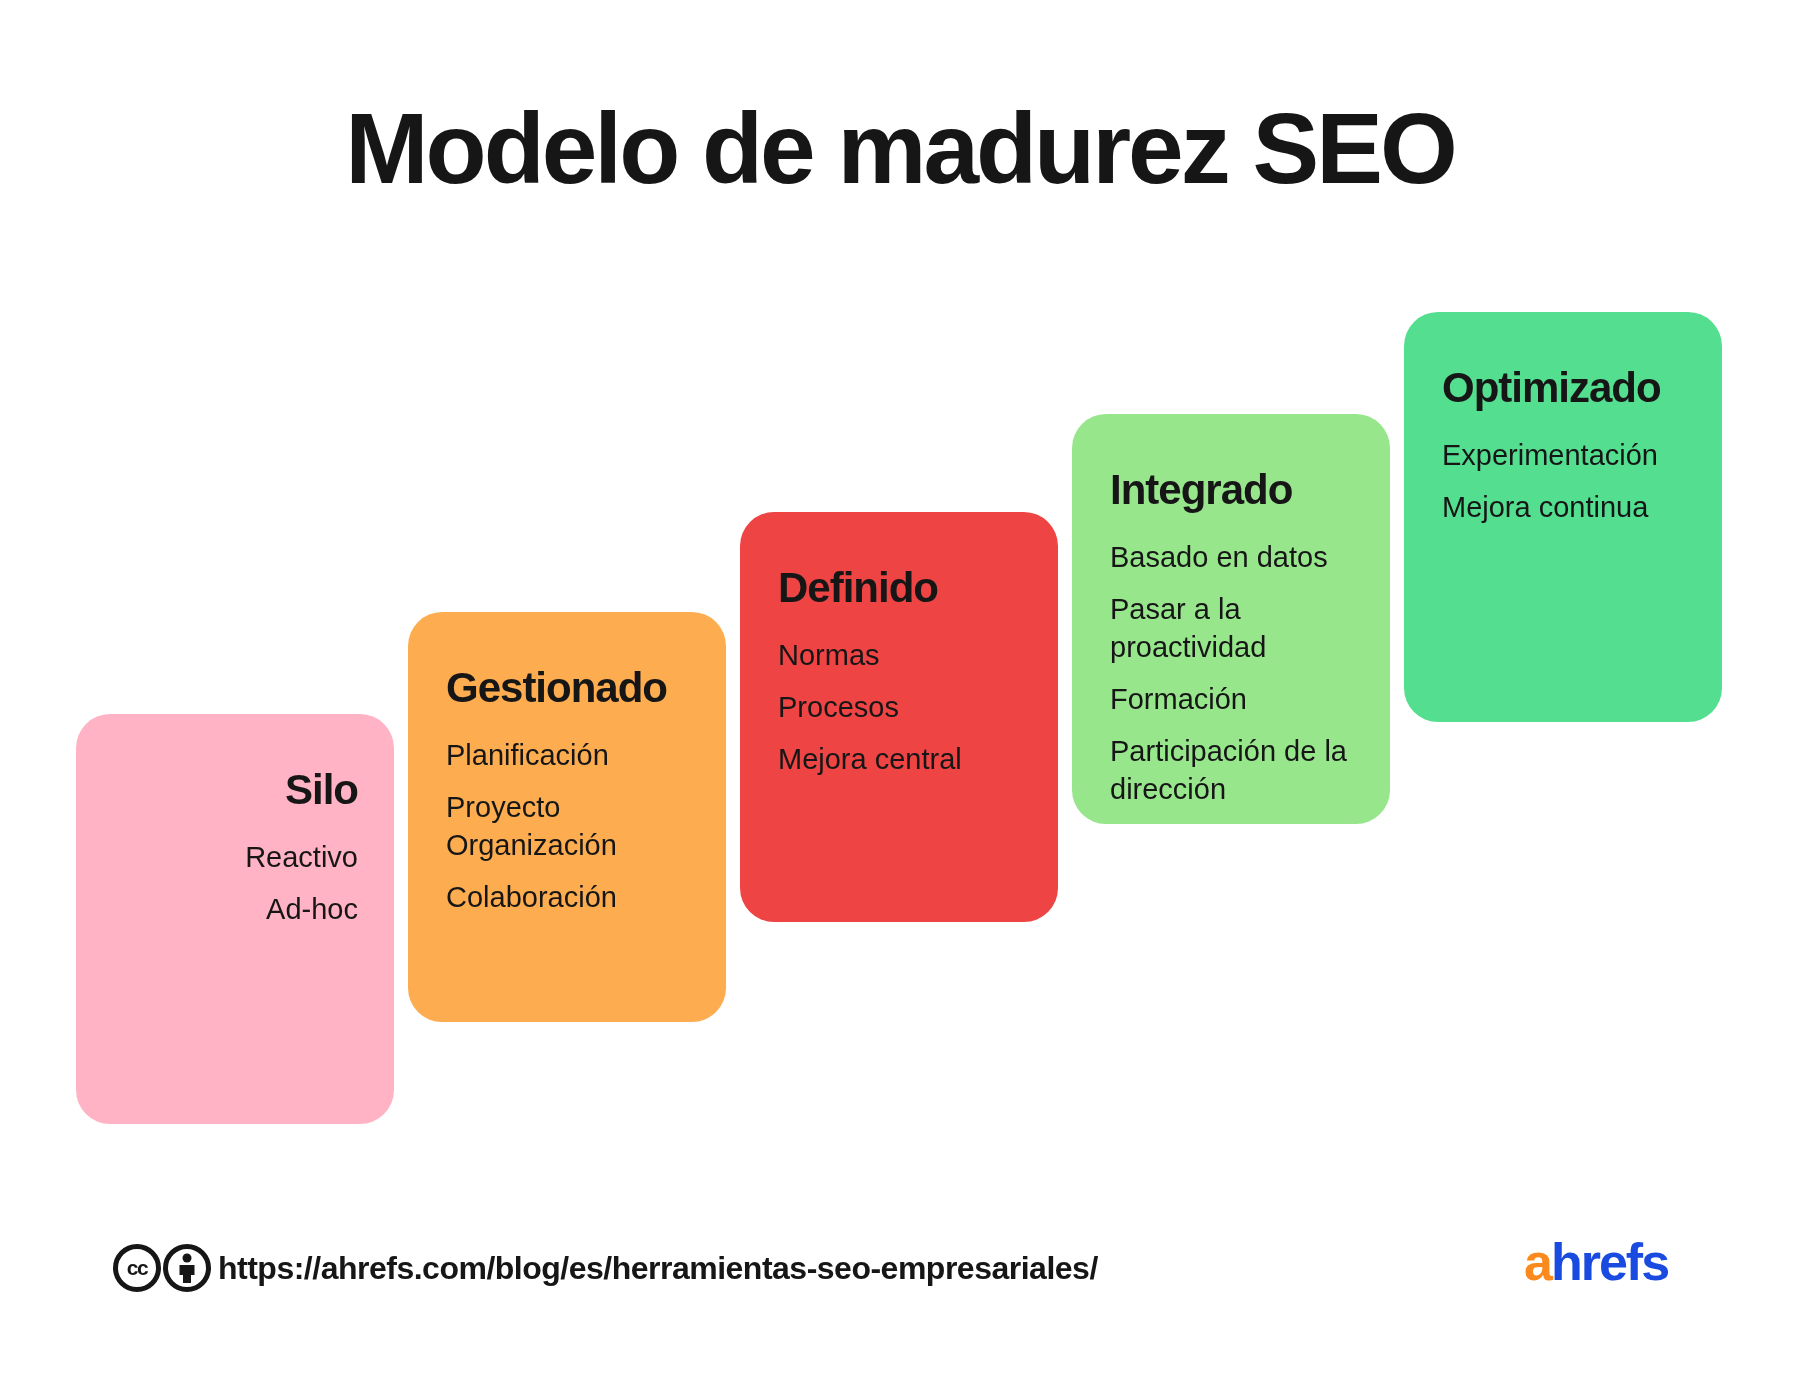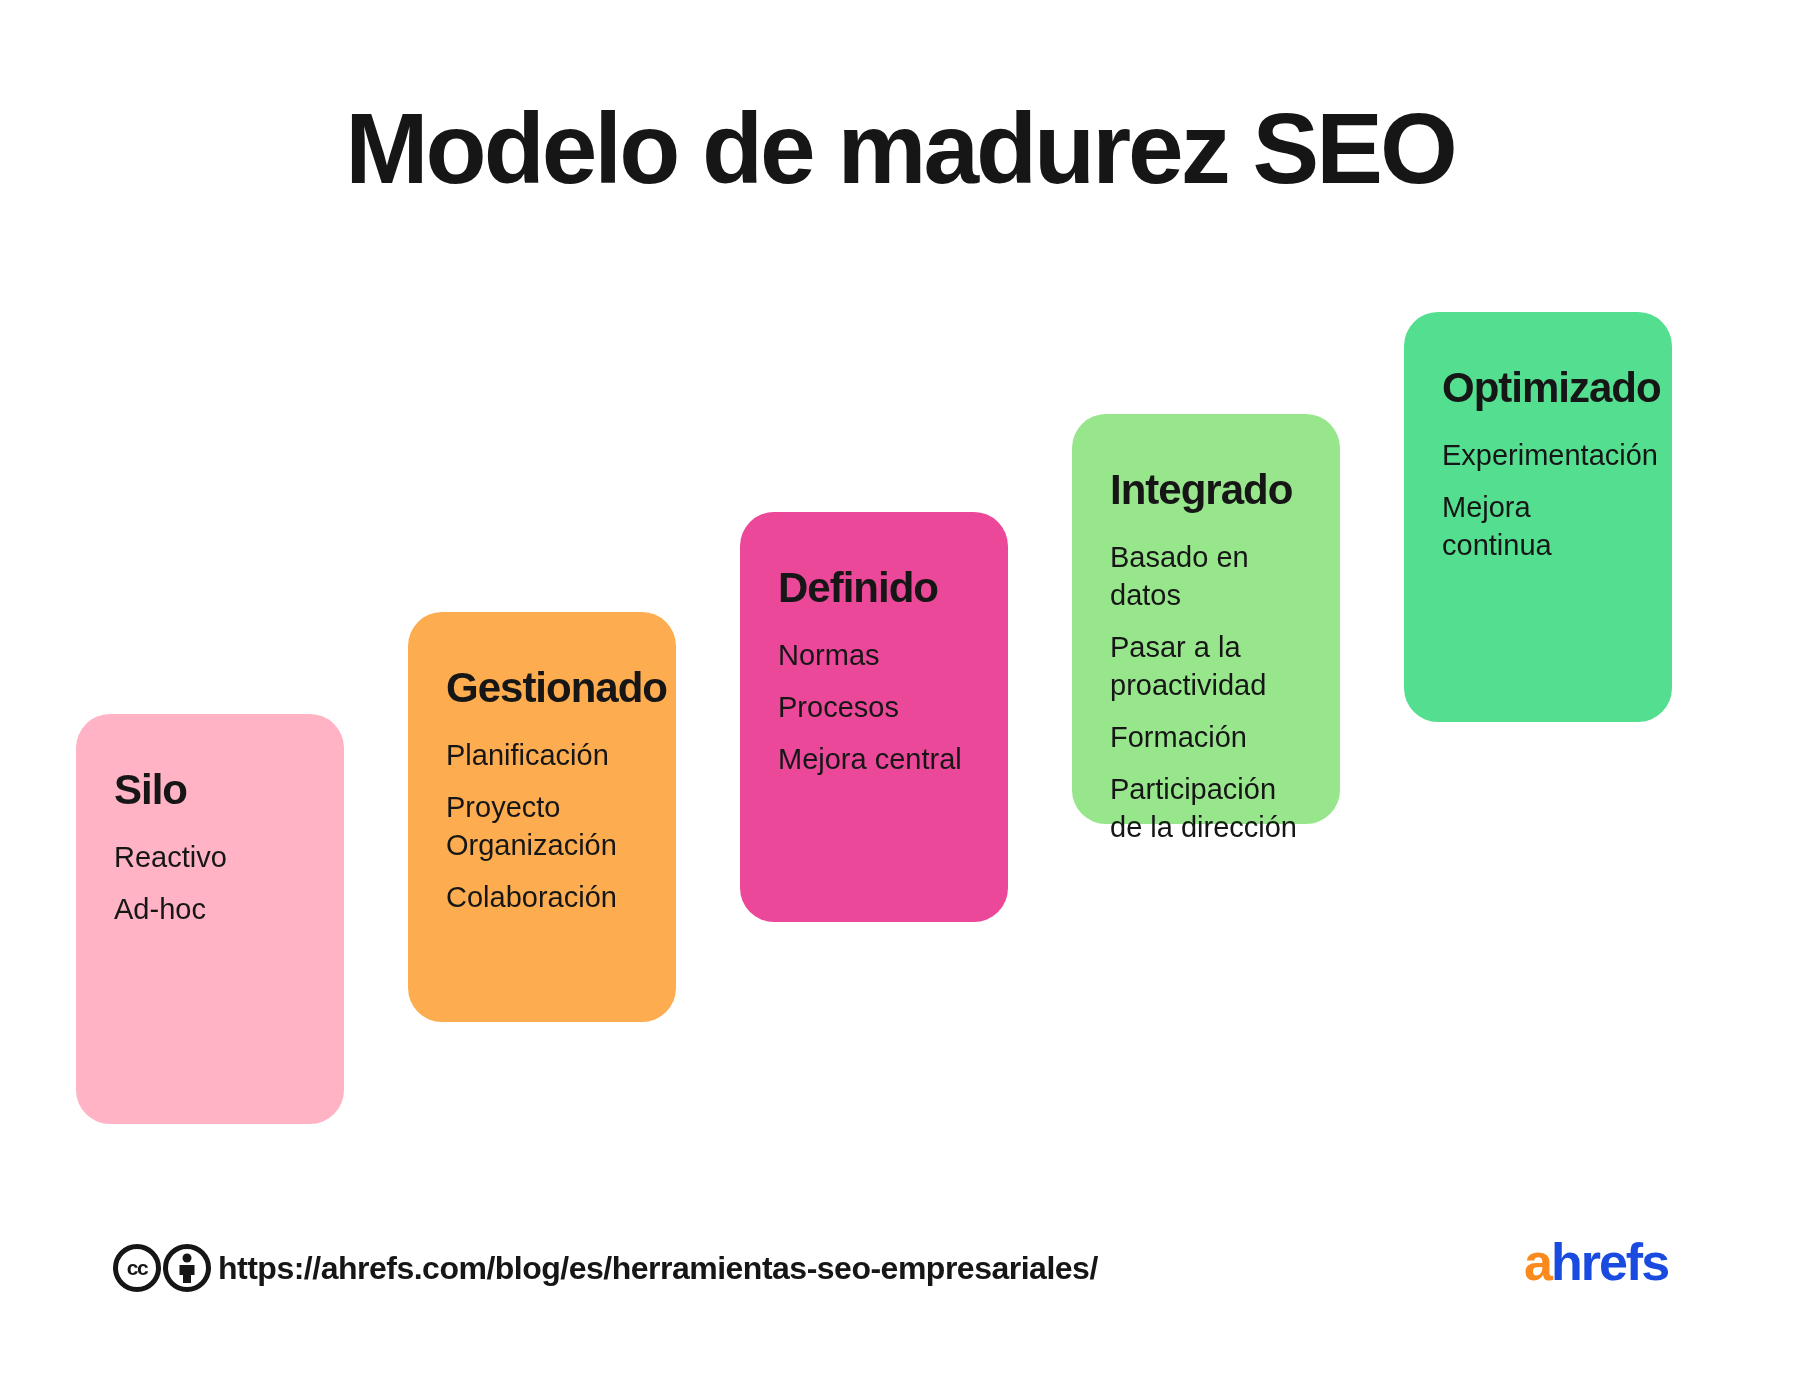--- a/index.html
+++ b/index.html
@@ -25,27 +25,27 @@
     line-height: 120px;
     font-weight: 700;
     letter-spacing: -3px;
     color: #161616;
   }
 
   
   .stages { position: absolute; inset: 0; }
   .stage {
     position: absolute;
-    width: 268px;
+    width: 318px;
     height: 410px;
     border-radius: 34px;
     box-sizing: border-box;
     padding: 50px 36px 0 38px;
   }
-  .stage:nth-child(1) { left: 76px;   top: 714px; }
+  .stage:nth-child(1) { left: 76px;   top: 714px; text-align: right; }
   .stage:nth-child(2) { left: 408px;  top: 612px; }
   .stage:nth-child(3) { left: 740px;  top: 512px; }
   .stage:nth-child(4) { left: 1072px; top: 414px; }
   .stage:nth-child(5) { left: 1404px; top: 312px; }
 
   .stage-title {
     margin: 0 0 22px 0;
     font-size: 42px;
     line-height: 52px;
     font-weight: 700;
@@ -117,21 +117,21 @@
         </ul>
   </section>
       <section class="stage" style="background: rgb(253, 172, 80);">
     <h2 class="stage-title">Gestionado</h2>
     <ul class="stage-items">
           <li class="stage-item">Planificación</li>
           <li class="stage-item">Proyecto Organización</li>
           <li class="stage-item">Colaboración</li>
         </ul>
   </section>
-      <section class="stage" style="background: #ec4899;">
+      <section class="stage" style="background: #ef4444;">
     <h2 class="stage-title">Definido</h2>
     <ul class="stage-items">
           <li class="stage-item">Normas</li>
           <li class="stage-item">Procesos</li>
           <li class="stage-item">Mejora central</li>
         </ul>
   </section>
       <section class="stage" style="background: rgb(151, 230, 140);">
     <h2 class="stage-title">Integrado</h2>
     <ul class="stage-items">

